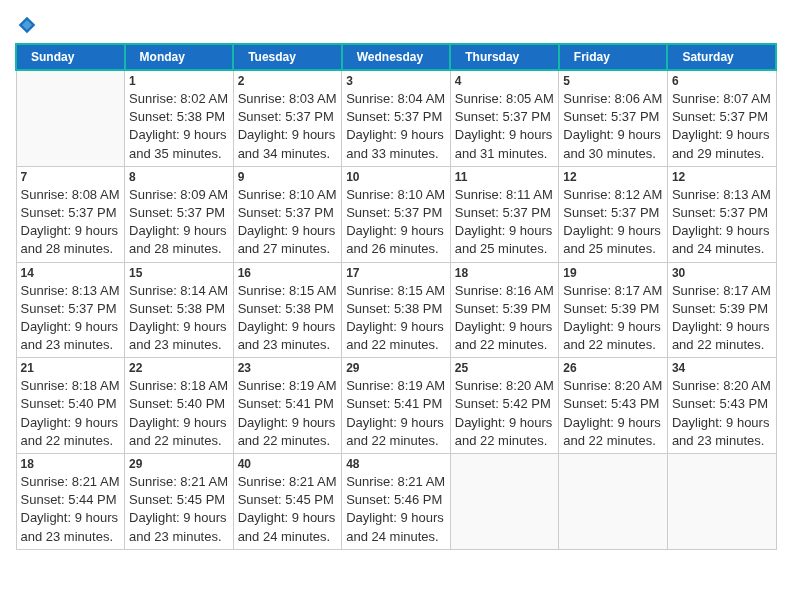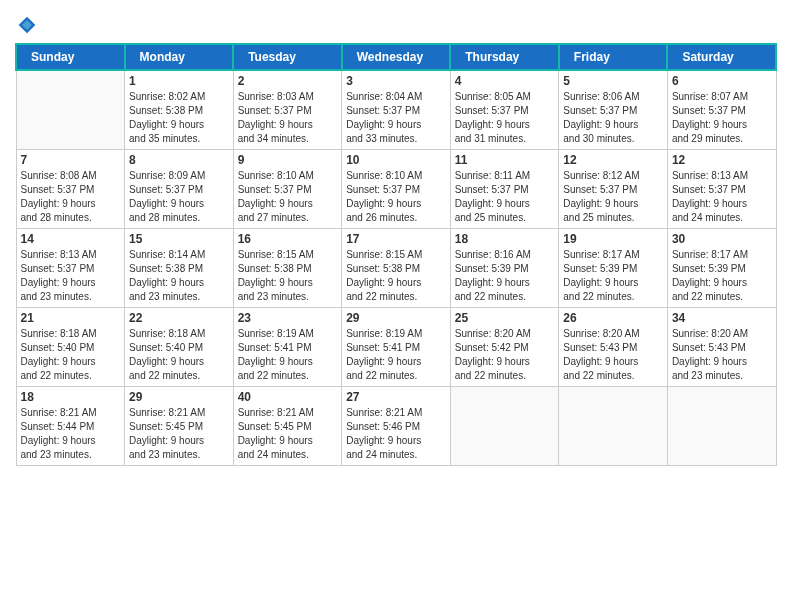--- a/index.html
+++ b/index.html
@@ -81,21 +81,21 @@
       background: #f9f9f9;
     }
     .day-num {
       font-size: 12px;
       font-weight: bold;
       color: #333;
       display: block;
       margin-bottom: 2px;
     }
     .day-info {
-      font-size: 10px;
+      font-size: 13px;
       color: #333;
       line-height: 1.4;
     }
   </style>
 </head>
 <body>
 
 <div class="container">
   <div class="header">
     <div class="logo">
@@ -251,21 +251,21 @@
           </td>
           <td>
             <span class="day-num">29</span>
             <div class="day-info">Sunrise: 8:21 AM<br>Sunset: 5:45 PM<br>Daylight: 9 hours<br>and 23 minutes.</div>
           </td>
           <td>
             <span class="day-num">40</span>
             <div class="day-info">Sunrise: 8:21 AM<br>Sunset: 5:45 PM<br>Daylight: 9 hours<br>and 24 minutes.</div>
           </td>
           <td>
-            <span class="day-num">27</span>
+            <span class="day-num">48</span>
             <div class="day-info">Sunrise: 8:21 AM<br>Sunset: 5:46 PM<br>Daylight: 9 hours<br>and 24 minutes.</div>
           </td>
           <td class="empty"></td>
           <td class="empty"></td>
           <td class="empty"></td>
         </tr>
       </tbody>
   </table>
 </div>
 

